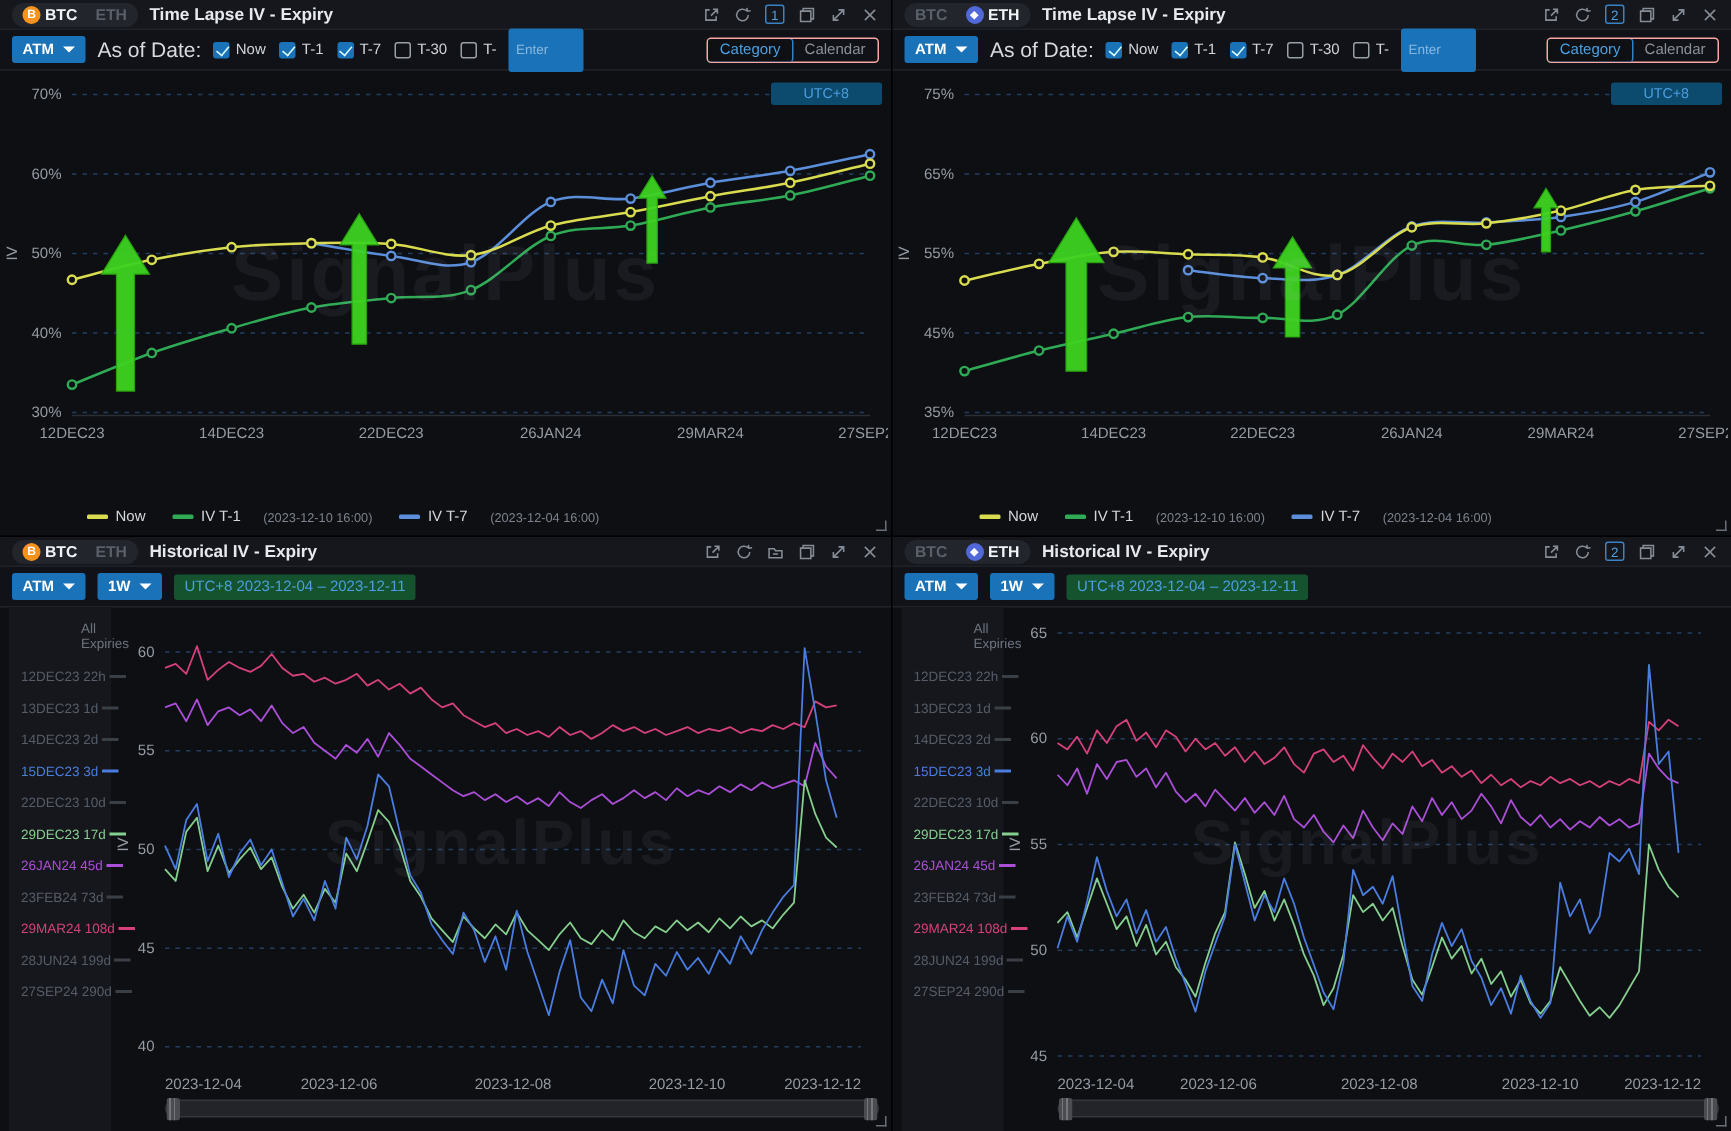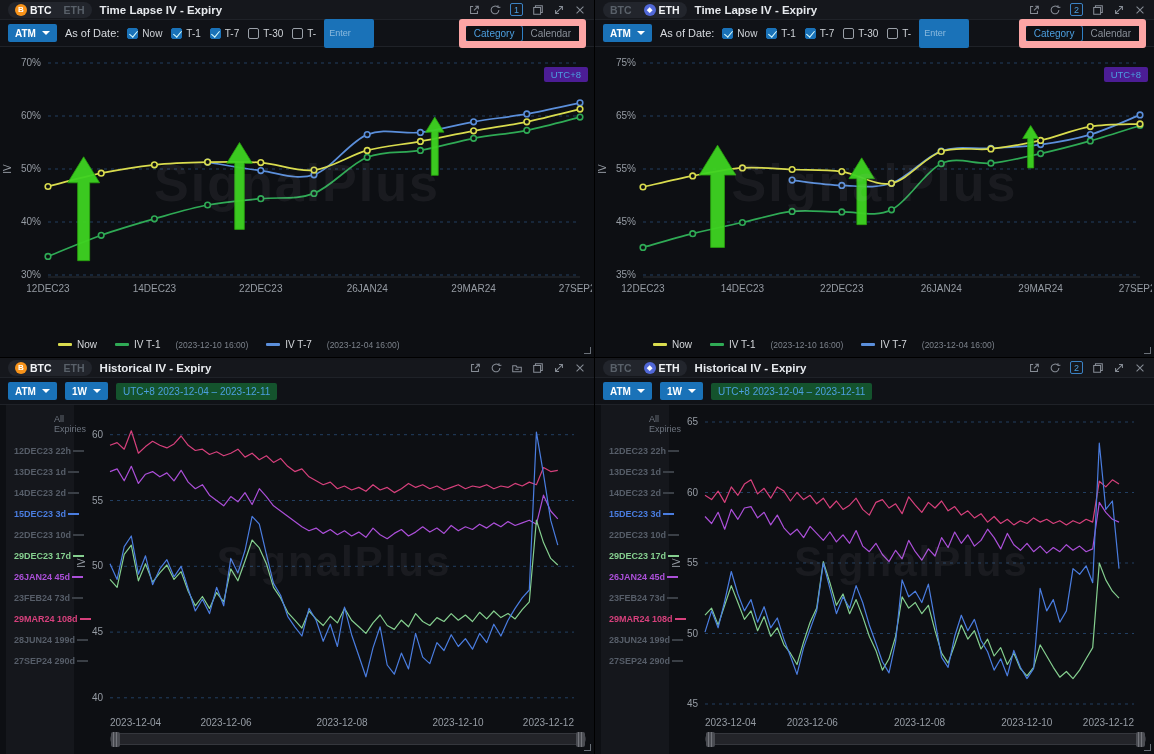--- a/index.html
+++ b/index.html
@@ -25,57 +25,57 @@
   .hicon path, .hicon rect, .hicon line, .hicon circle { stroke:currentColor; fill:none; stroke-width:1.2; }
   .hbadge { min-width:13px; height:13px; border:1px solid #3b82c4; color:#4c9fe0; font-size:9px;
     display:inline-flex; align-items:center; justify-content:center; border-radius:2px; cursor:pointer; }
 
   .p-toolbar { height:27px; background:#101217; border-bottom:1px solid #1f2228;
     display:flex; align-items:center; padding:0 8px; gap:8px; flex:0 0 auto; font-size:10px; }
   .dd { background:#1a72b8; color:#fff; font-size:10px; font-weight:bold; border-radius:2px;
     height:18px; display:inline-flex; align-items:center; gap:6px; padding:0 7px; cursor:pointer;text-align:right; }
   .dd .caret { width:0; height:0; border-left:4px solid transparent; border-right:4px solid transparent;
     border-top:4px solid #fff; }
-  .lbl { color:#d7dadf; font-size:11px; }
+  .lbl { color:#d7dadf; font-size:14px; }
   .checks { display:flex; align-items:center; gap:9px; }
   .chk { display:flex; align-items:center; gap:4px; color:#d0d4d9; cursor:pointer; }
   .box { width:11px; height:11px; border-radius:2px; border:1px solid #9aa0a8; background:transparent;
     position:relative; }
   .box.on { background:#1a72b8; border-color:#1a72b8; }
   .box.on::after { content:""; position:absolute; left:2.5px; top:0.5px; width:4px; height:7px;
     border:solid #dff; border-width:0 1.5px 1.5px 0; transform:rotate(40deg); }
   .enter-inp { width:50px; height:29px; background:#1a72b8; border:none; border-radius:2px;
     font-size:9px; color:#eaf4fd; padding:0 5px; outline:none; }
   .enter-inp::placeholder { color:rgba(225,240,252,.55); }
-  .seg { margin-left:auto; display:flex; border:7px solid #fca5a5; border-radius:3px; overflow:hidden; }
+  .seg { margin-left:auto; display:flex; border:1px solid #fca5a5; border-radius:3px; overflow:hidden; }
   .seg button { background:transparent; border:none; color:#8a9099; font-size:10px; padding:2px 8px;
     cursor:pointer; font-family:inherit; }
   .seg button.active { color:#4c9fe0; border:1px solid #2f81c7; border-radius:3px; margin:-1px; background:#0e1014; }
 
   .chart-wrap { flex:1; position:relative; }
   .watermark { position:absolute; left:0; right:0; top:38%; text-align:center; font-size:52px;
     font-weight:bold; color:rgba(200,205,215,0.07); letter-spacing:2px; pointer-events:none; }
   .wm-sm { font-size:42px; }
-  .utc-badge { position:absolute; top:20px; right:6px; background:#4c1d95; color:#4c9fe0;
-    font-size:9.5px; padding:2px 7px; border-radius:2px; }
+  .utc-badge { position:absolute; top:8px; right:6px; background:#0c4a6e; color:#4c9fe0;
+    font-size:9.5px; padding:2px 22px; border-radius:2px; }
   svg.chart { display:block; }
   svg.chart text { font-size:10px; fill:#969ca4; }
 
   .legend { height:30px; display:flex; gap:18px; padding:5px 0 0 58px; font-size:10px; color:#d4d7db; }
   .lg-item { display:flex; align-items:center; gap:5px; cursor:pointer; }
   .lg-dash { width:14px; height:2.5px; border-radius:1px; display:inline-block; }
   .lg-sub { color:#7c828b; font-size:8.5px; margin-left:-2px;padding-left:12px; }
 
   .range-chip { background:#14532d; color:#4c9fe0; font-size:10px; padding:3px 7px; border-radius:2px; }
 
   .b-content { flex:1; display:flex; padding-left:6px; min-height:0; }
   .sidebar { width:68px; background:#15171c; flex:0 0 auto; padding-top:9px; }
   .sb-head { font-size:9px; color:#6d747f; padding:0 6px 6px 8px;margin-left:40px; }
   .sb-item { height:21px; display:flex; align-items:center; justify-content:space-between;
-    padding:0 6px 0 8px; font-size:9px; color:#565d68; cursor:pointer; white-space:nowrap;font-weight:bold; }
+    padding:0 6px 0 8px; font-size:9px; color:#565d68; cursor:pointer; white-space:nowrap; }
   .sb-item .dash { width:11px; height:2px; background:#3a3f46; flex:0 0 auto; margin-left:2px; }
   .chart-col { flex:1; display:flex; flex-direction:column; position:relative; min-width:0; }
   .scroll-row { height:18px; display:flex; align-items:center; padding:0 8px 2px 36px; }
   .scroll-track { flex:1; height:12px; background:#232429; border:1px solid #35373d; border-radius:6px;
     position:relative; }
   .scroll-handle { position:absolute; top:-2px; width:9px; height:15px; background:#4a4c52;
     border-radius:2px; cursor:ew-resize;
     background-image:linear-gradient(90deg, transparent 2px, #74767c 2px, #74767c 3px, transparent 3px, transparent 5px, #74767c 5px, #74767c 6px, transparent 6px); }
   .scroll-handle.left { left:0; } .scroll-handle.right { right:0; }
   .resize-corner { position:absolute; right:3px; bottom:3px; width:7px; height:7px;

